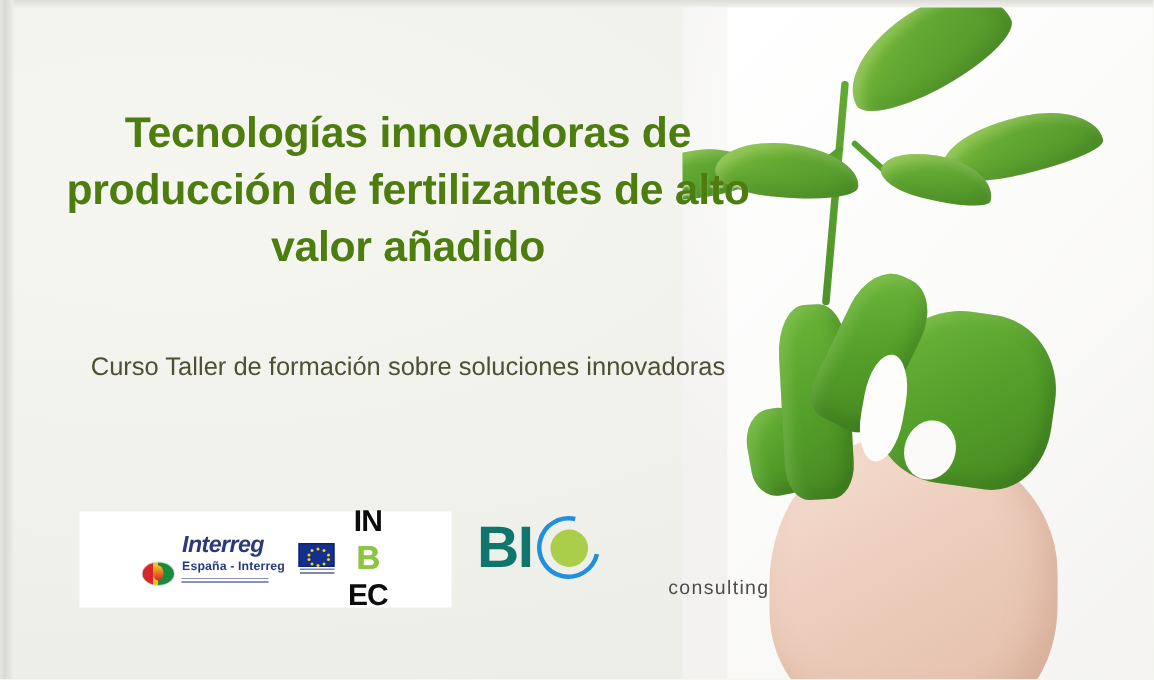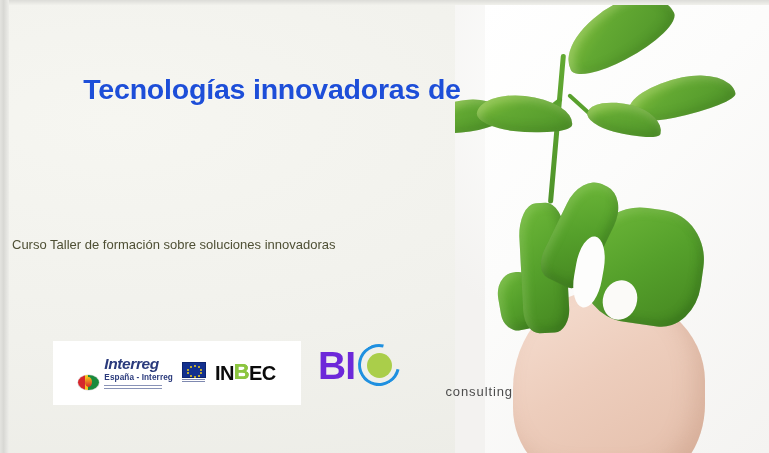--- a/index.html
+++ b/index.html
@@ -127,32 +127,32 @@
   }
   .gap2 {
     position:absolute; left:148px; top:280px; width:34px; height:40px;
     background:#fbfaf8; border-radius:50%; transform:rotate(18deg);
   }
 
   
   .title {
     position:absolute; left:12px; top:70px; width:520px;
     text-align:center;
-    color:#1d4ed8;
+    color:#4d7c0f;
     font-weight:bold;
     font-size:28.5px;
     line-height:38px;
     letter-spacing:-0.2px;
     text-shadow:0 1px 1px rgba(255,255,255,.6);
   }
   .subtitle {
     position:absolute; left:12px; top:232px; width:520px;
-    text-align:left;
+    text-align:center;
     color:#4e4f34;
-    font-size:13px;
+    font-size:17px;
     line-height:25px;
   }
   .date {
     position:absolute; left:12px; top:285px; width:520px;
     text-align:center;
     color:#4e4f34;
     font-size:16.4px;
   }
 
   
@@ -196,36 +196,36 @@
   .eu-star {
     position:absolute; width:2px; height:2px; background:#f5d016; border-radius:50%;
   }
   .eu-fine {
     margin-top:1.5px; width:23px; height:5px;
     background:repeating-linear-gradient(to bottom,#3a4a86 0 1px,transparent 1px 2.4px);
     opacity:.65;
   }
   .inbec {
     display:flex; align-items:center; font-size:20px; font-weight:bold;
-    color:#0b0b0b; letter-spacing:-.6px; font-family:"Liberation Sans", sans-serif;
+    color:#0b0b0b; letter-spacing:-.6px; font-family:"Liberation Sans", sans-serif;flex-direction:column;
   }
   .inbec-b {
     color:#8cc63f; font-size:22px; position:relative; top:-1px;
     font-weight:bold; text-shadow:0 0 .5px #7ab32f;
   }
 
   
   .biovic {
     position:absolute; left:318px; top:344px; width:205px; height:62px;
   }
   .biovic-row {
     display:flex; align-items:center; height:42px;
   }
   .biovic-bi, .biovic-vic {
-    font-size:39px; font-weight:bold; color:#6d28d9;
+    font-size:39px; font-weight:bold; color:#0f766e;
     letter-spacing:-1px; line-height:1;
   }
   .biovic-o {
     position:relative; width:48px; height:42px; margin:0 1px;
   }
   .biovic-ring {
     position:absolute; left:2px; top:0px; width:42px; height:42px;
     border-radius:50%;
     border:3.2px solid #1f90e0;
     border-right-color:transparent;
@@ -264,20 +264,22 @@
     <div class="finger finger-side"></div>
     <div class="finger finger-index"></div>
     <div class="finger knuckles"></div>
     <div class="finger finger-thumb"></div>
     <div class="gap1"></div>
     <div class="gap2"></div>
   </div>
 
   <div class="title">
     <div>Tecnologías innovadoras de</div>
+    <div>producción de fertilizantes de alto</div>
+    <div>valor añadido</div>
   </div>
 
   <div class="subtitle">
     <div>Curso Taller de formación sobre soluciones innovadoras</div>
   </div>
 
 
   <div class="logo-band">
 
     <div class="interreg">

